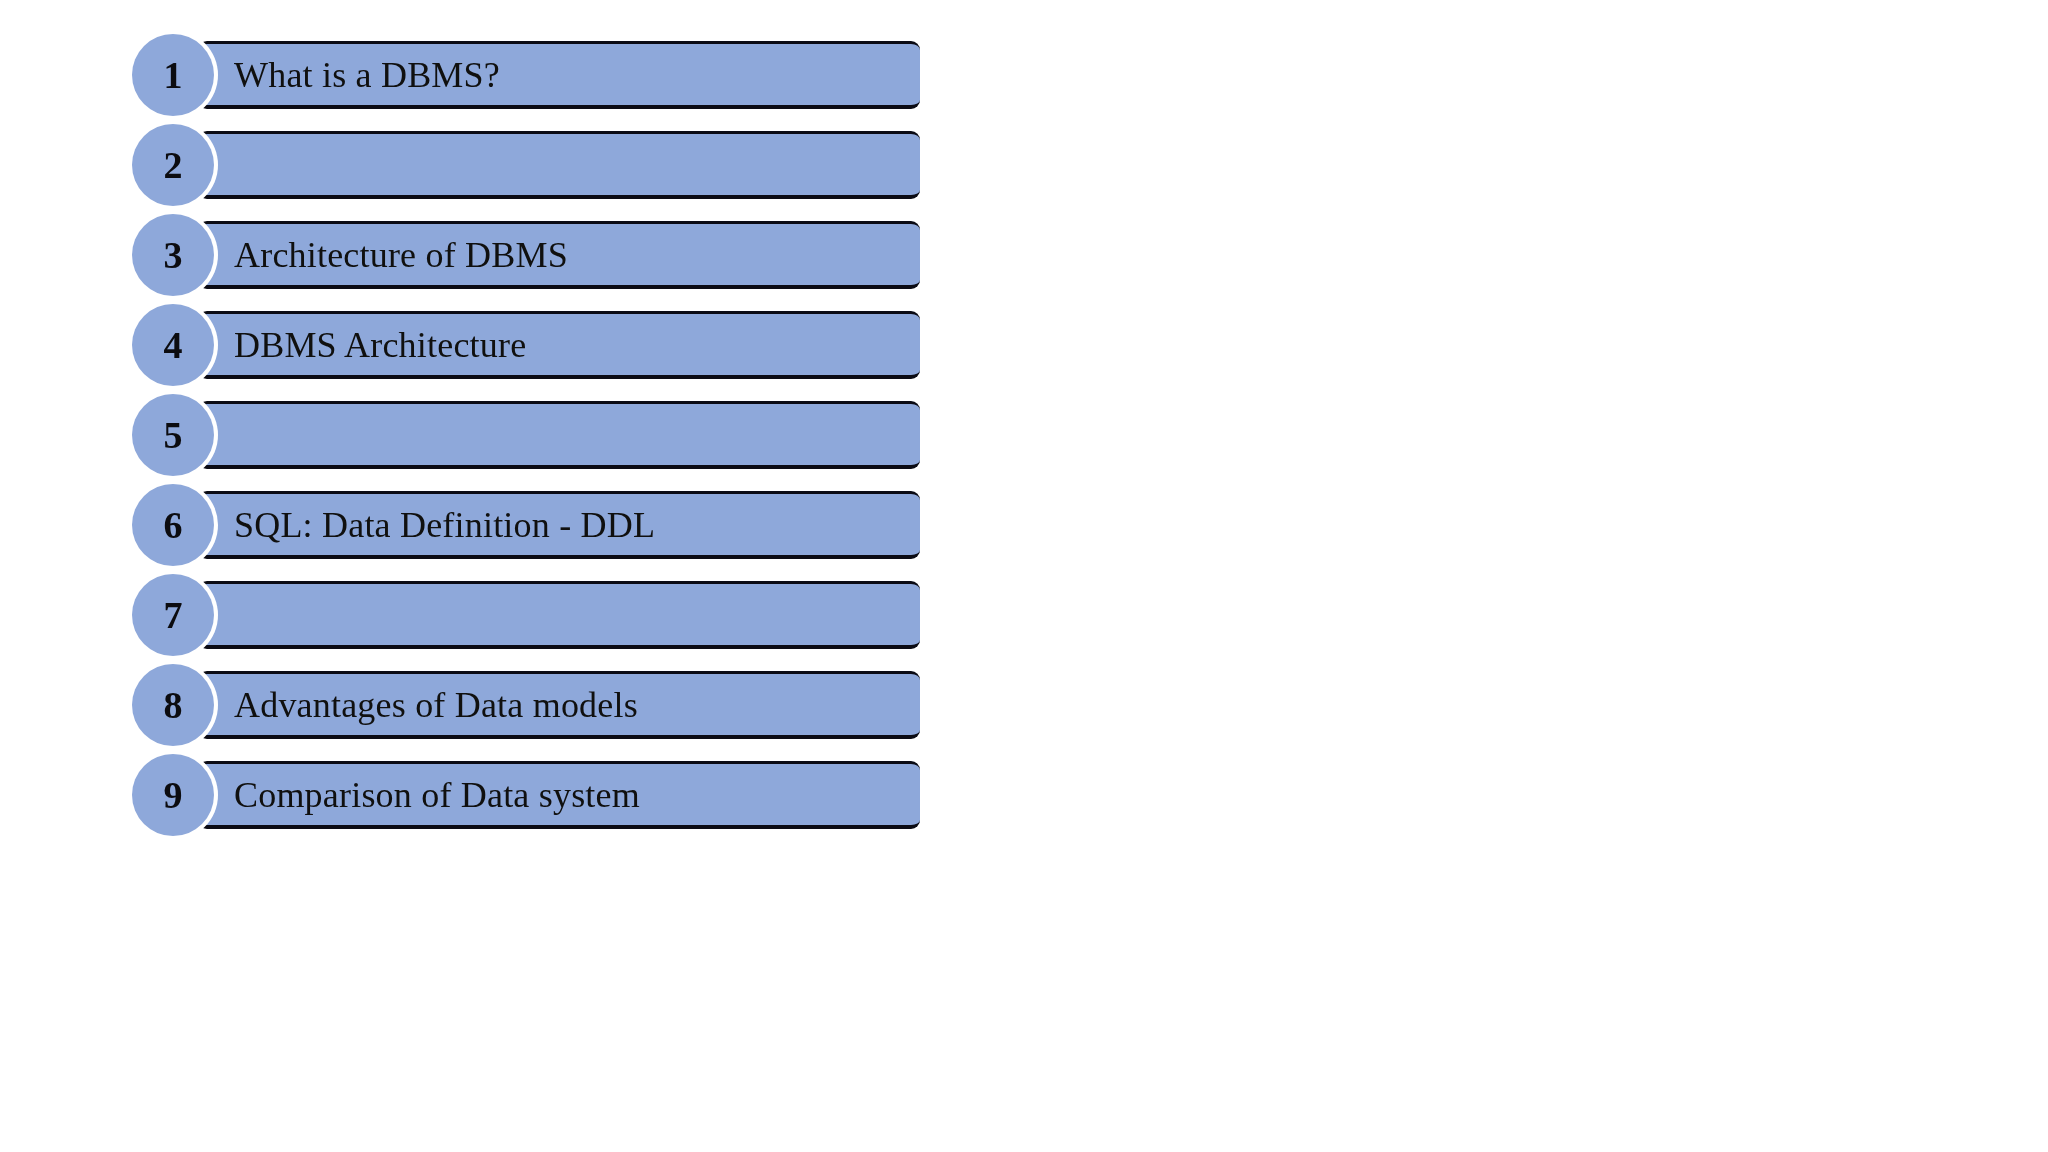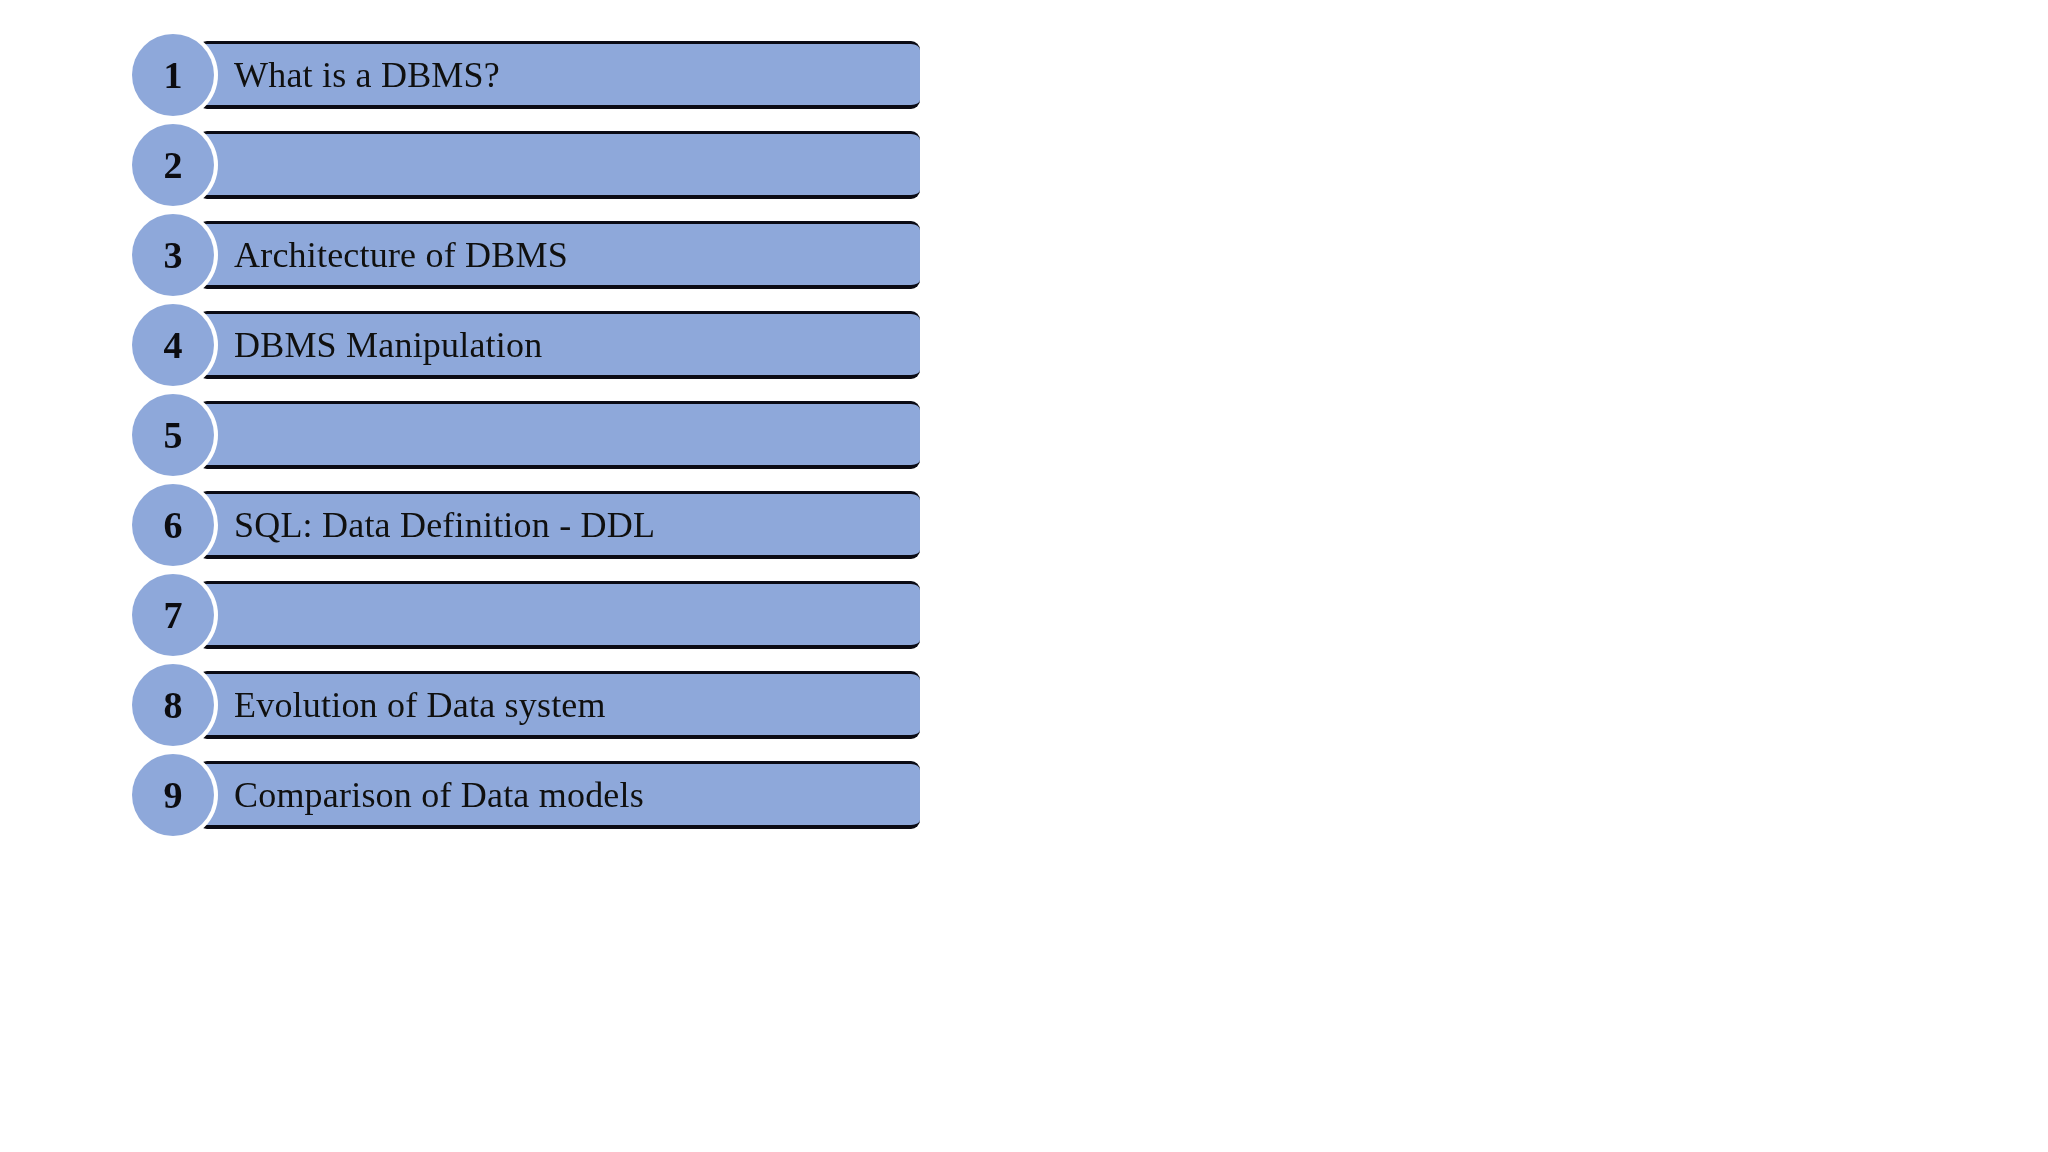--- a/index.html
+++ b/index.html
@@ -127,21 +127,21 @@
       <div class="row-bar"></div>
       <div class="row-label">Architecture of DBMS</div>
       <div class="row-badge">
         <div class="row-badge-inner">
           <div class="row-badge-num">3</div>
         </div>
       </div>
     </div>
     <div class="agenda-row" style="top: 300px;">
       <div class="row-bar"></div>
-      <div class="row-label">DBMS Manipulation</div>
+      <div class="row-label">DBMS Architecture</div>
       <div class="row-badge">
         <div class="row-badge-inner">
           <div class="row-badge-num">4</div>
         </div>
       </div>
     </div>
     <div class="agenda-row" style="top: 390px;">
       <div class="row-bar"></div>
       <div class="row-badge">
         <div class="row-badge-inner">
@@ -161,29 +161,29 @@
     <div class="agenda-row" style="top: 570px;">
       <div class="row-bar"></div>
       <div class="row-badge">
         <div class="row-badge-inner">
           <div class="row-badge-num">7</div>
         </div>
       </div>
     </div>
     <div class="agenda-row" style="top: 660px;">
       <div class="row-bar"></div>
-      <div class="row-label">Evolution of Data system</div>
+      <div class="row-label">Advantages of Data models</div>
       <div class="row-badge">
         <div class="row-badge-inner">
           <div class="row-badge-num">8</div>
         </div>
       </div>
     </div>
     <div class="agenda-row" style="top: 750px;">
       <div class="row-bar"></div>
-      <div class="row-label">Comparison of Data models</div>
+      <div class="row-label">Comparison of Data system</div>
       <div class="row-badge">
         <div class="row-badge-inner">
           <div class="row-badge-num">9</div>
         </div>
       </div>
     </div>
   </div>
 
 </body></html>

